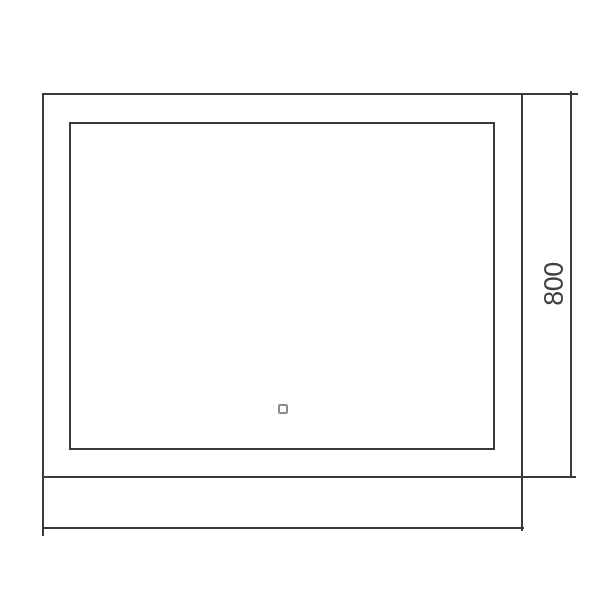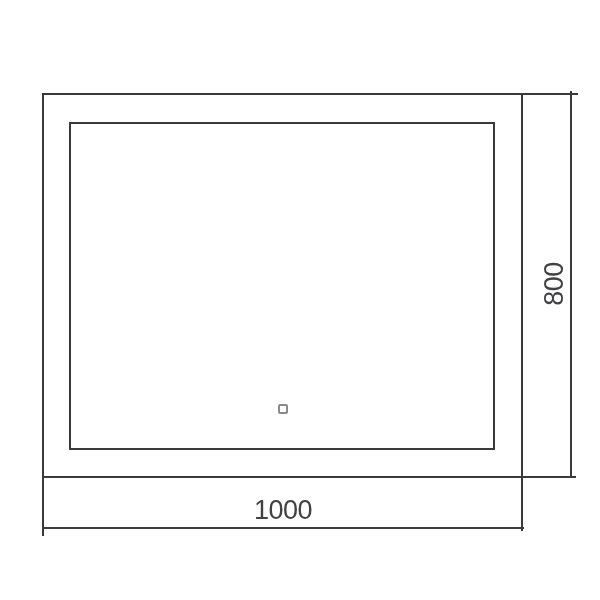--- a/index.html
+++ b/index.html
@@ -91,20 +91,19 @@
 
 <div class="canvas">
 
   <div class="outer-frame"></div>
   <div class="inner-frame"></div>
   <div class="touch-sensor"></div>
 
   <div class="line ext-left-down"></div>
   <div class="line ext-right-down"></div>
   <div class="line dim-line-width"></div>
-  <div class="dim-label label-width">1000</div>
 
   <div class="line ext-top-right"></div>
   <div class="line ext-bottom-right"></div>
   <div class="line dim-line-height"></div>
   <div class="dim-label label-height">800</div>
 
 </div>
 
 </body></html>

